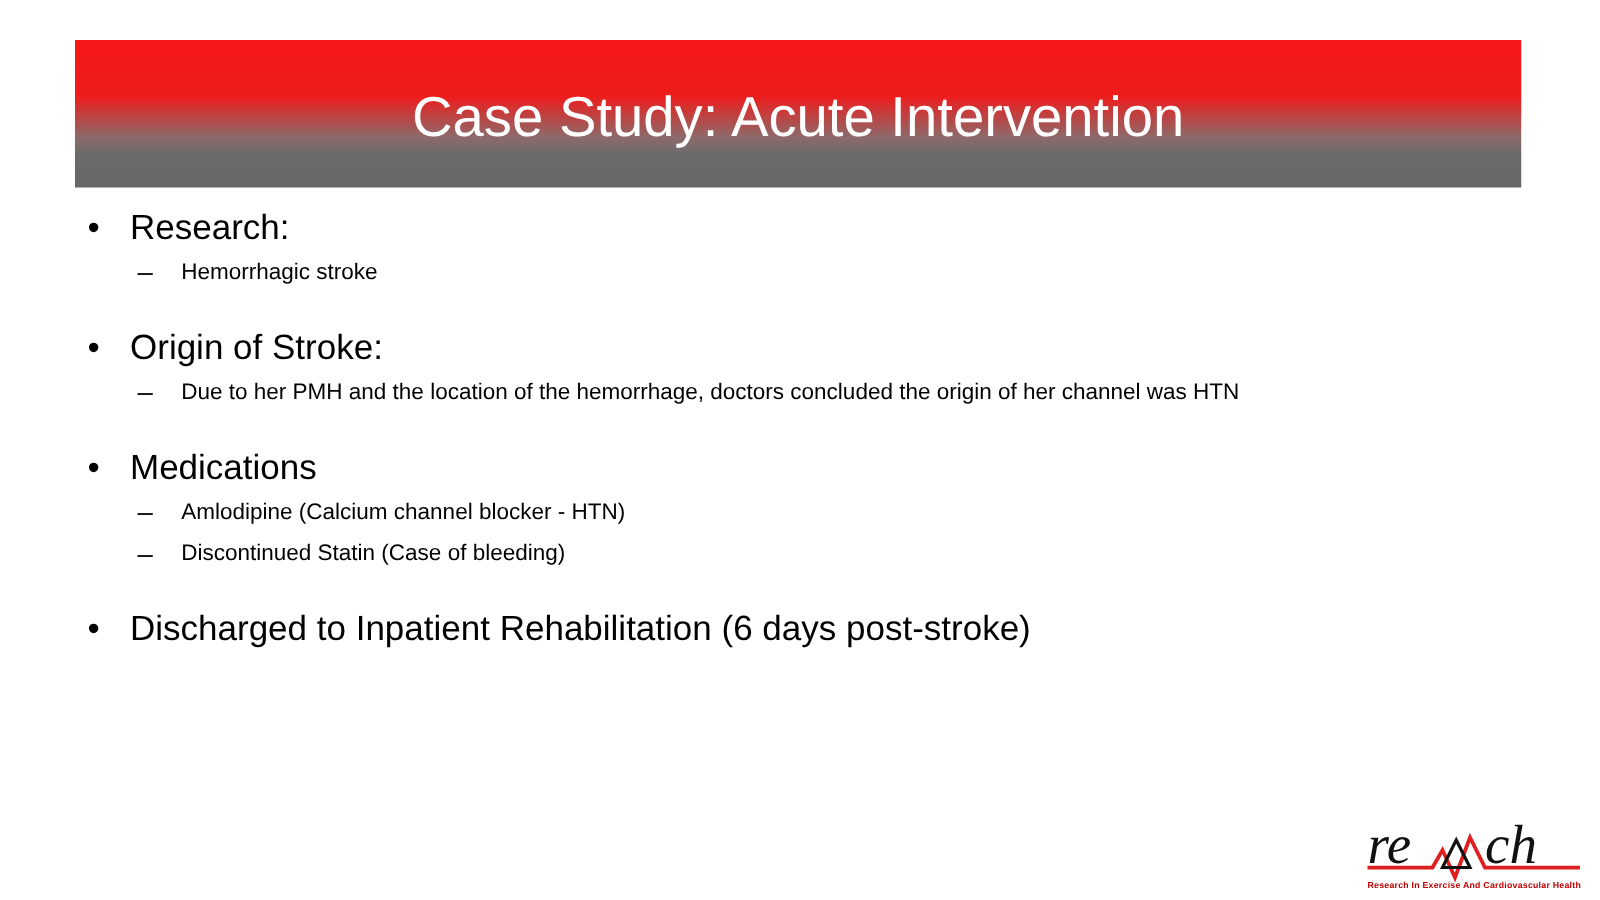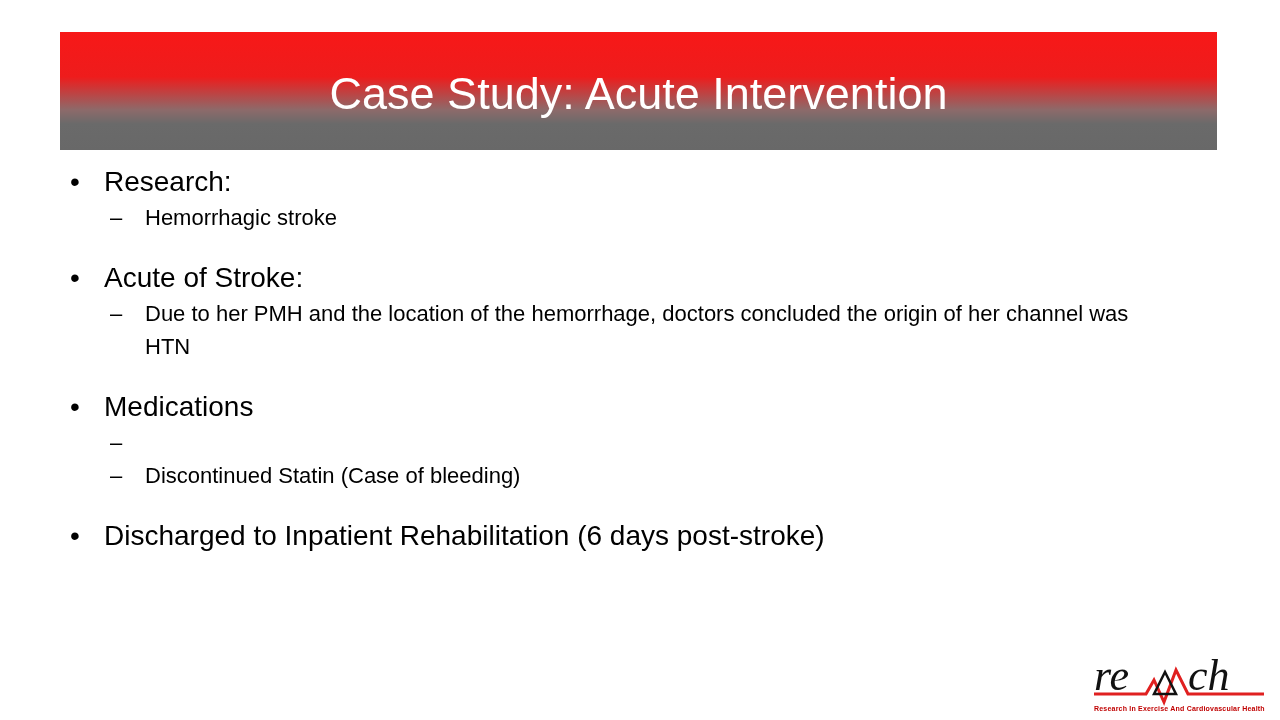--- a/index.html
+++ b/index.html
@@ -73,21 +73,21 @@
     padding: 0;
   }
   .bullet-l2 .marker {
     width: 35px;
     flex: 0 0 35px;
     font-size: 22px;
     line-height: 33px;
     color: #000000;
   }
   .bullet-l2 .text {
-    font-size: 22px;
+    font-size: 18px;
     line-height: 33px;
     color: #000000;
     max-width: 1030px;
   }
   .gap {
     height: 25px;
   }
   .logo {
     position: absolute;
     right: 8px;
@@ -127,35 +127,36 @@
     </div>
     <div class="bullet-l2">
       <span class="marker">–</span>
       <span class="text">Hemorrhagic stroke</span>
     </div>
 
     <div class="gap"></div>
 
     <div class="bullet-l1">
       <span class="marker">•</span>
-      <span class="text">Acute of Stroke:</span>
+      <span class="text">Origin of Stroke:</span>
     </div>
     <div class="bullet-l2">
       <span class="marker">–</span>
       <span class="text">Due to her PMH and the location of the hemorrhage, doctors concluded the origin of her channel was HTN</span>
     </div>
 
     <div class="gap"></div>
 
     <div class="bullet-l1">
       <span class="marker">•</span>
       <span class="text">Medications</span>
     </div>
     <div class="bullet-l2">
       <span class="marker">–</span>
+      <span class="text">Amlodipine (Calcium channel blocker - HTN)</span>
     </div>
     <div class="bullet-l2">
       <span class="marker">–</span>
       <span class="text">Discontinued Statin (Case of bleeding)</span>
     </div>
 
     <div class="gap"></div>
 
     <div class="bullet-l1">
       <span class="marker">•</span>

